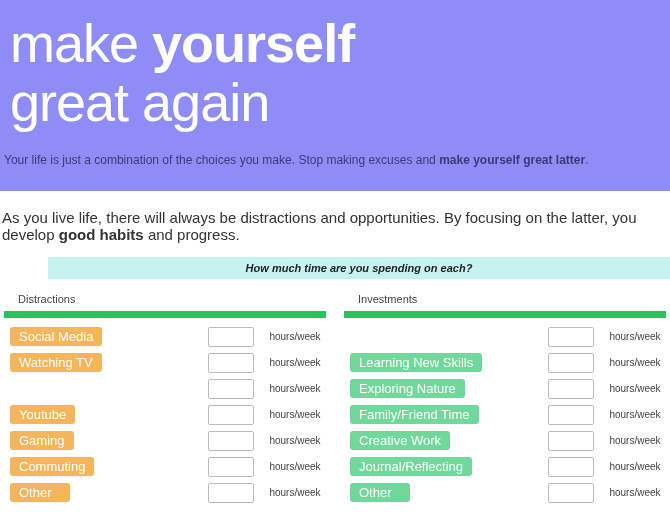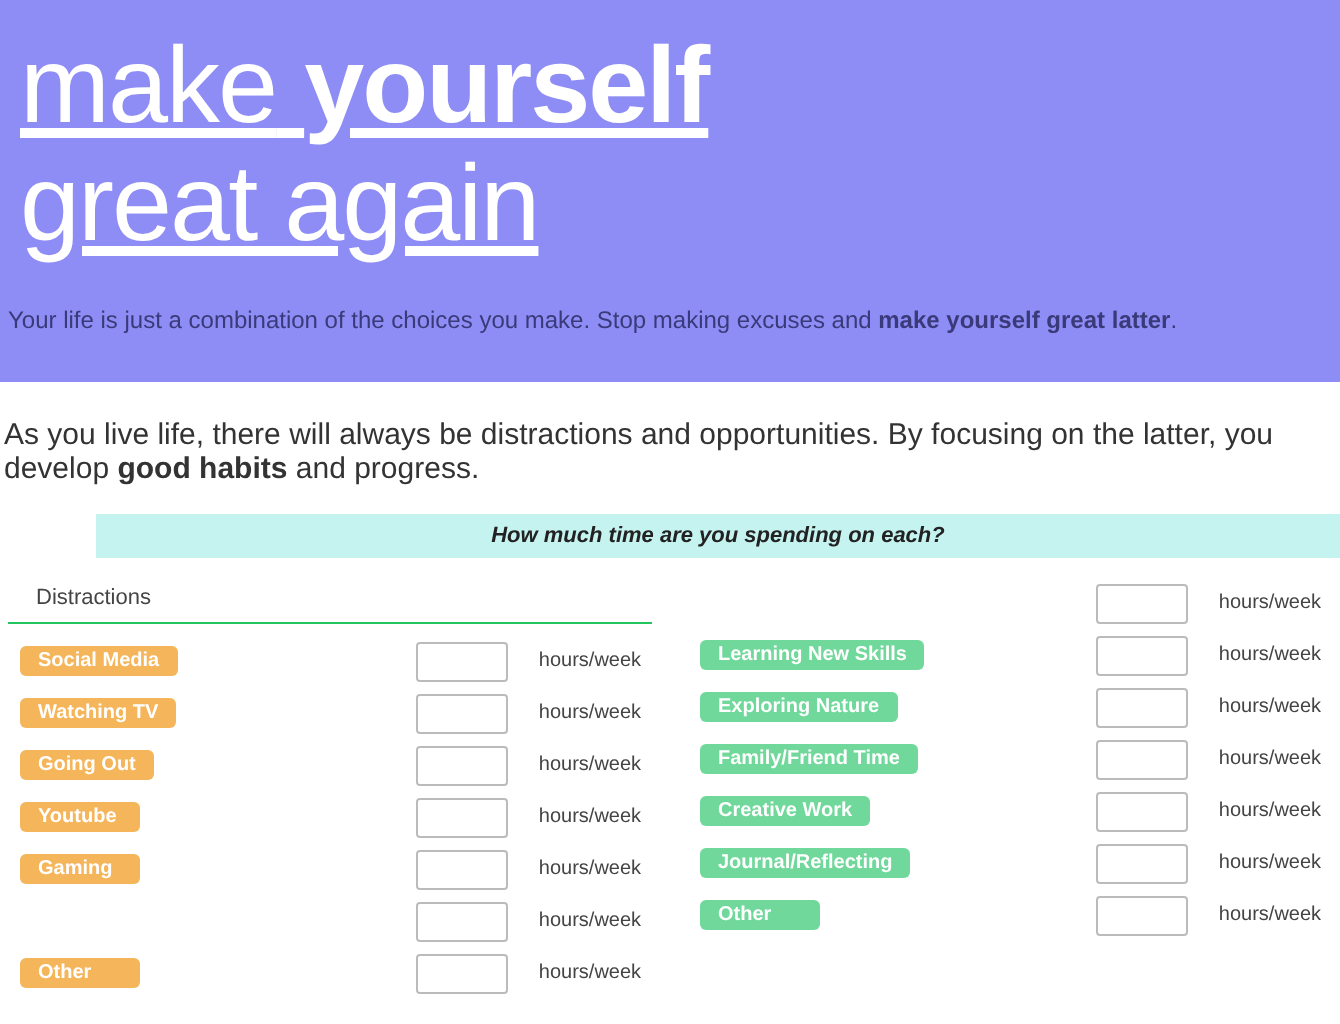--- a/index.html
+++ b/index.html
@@ -1,30 +1,30 @@
 <!DOCTYPE html>
 <html><head>
 <meta charset="utf-8">
 <style>
 * { margin: 0; padding: 0; box-sizing: border-box; }
 body { font-family: 'Helvetica Neue', Arial, sans-serif; font-size: 12px; color: #333; width: 670px; }
 .hero { background: #8e8df5; padding: 14px 10px 8px 10px; }
-.hero h1 { font-size: 54px; font-weight: 300; color: #fff; line-height: 1.1; letter-spacing: -1px; text-decoration: underline; }
+.hero h1 { font-size: 54px; font-weight: 300; color: #fff; line-height: 1.1; letter-spacing: -1px; }
 .hero h1 .thin { font-weight: 200; }
 .hero h1 .bold { font-weight: 700; }
 .tagline { background: #8e8df5; color: #3a3a7a; padding: 12px 4px 24px 4px; font-size: 12px; }
 .tagline .emph { font-weight: 700; }
 .intro { padding: 18px 2px 14px 2px; font-size: 15px; color: #333; }
 .intro .emph { font-weight: 700; }
 .question { background: #c5f3f0; text-align: center; font-style: italic; font-weight: 600; font-size: 11px; padding: 5px 0; color: #222; margin-left: 48px; }
 .columns { display: flex; gap: 18px; padding: 10px 4px 0 4px; }
 .col { flex: 1; }
-.col-header { font-size: 11px; color: #444; padding: 4px 0 6px 14px; border-bottom: 1px solid #22c55e; margin-bottom: 6px; }
+.col-header { font-size: 11px; color: #444; padding: 4px 0 6px 14px; border-bottom: 7px solid #22c55e; margin-bottom: 6px; }
 .row { display: flex; align-items: center; gap: 6px; padding: 3px 0; }
-.tag { flex: 0 0 auto; display: inline-block; color: #fff; font-size: 10px; font-weight: 700; padding: 2px 9px; border-radius: 3px; margin-left: 6px; min-width: 60px; }
+.tag { flex: 0 0 auto; display: inline-block; color: #fff; font-size: 13px; font-weight: 400; padding: 2px 9px; border-radius: 3px; margin-left: 6px; min-width: 60px; }
 .tag-orange { background: #f5b55a; }
 .tag-green { background: #6fd89a; }
 .spacer { flex: 1; }
 .row input { width: 46px; height: 20px; border: 1px solid #bbb; border-radius: 2px; text-align: center; font-size: 11px; }
 .unit { font-size: 10px; color: #444; width: 66px; text-align: center; padding-left: 4px; }
 </style>
 </head>
 <body>
 
 <div class="hero">
@@ -56,51 +56,52 @@
       <input type="text" style="">
       <span class="unit">hours/week</span>
     </div>
     <div class="row">
       <span class="tag tag-orange">Watching TV</span>
       <span class="spacer"></span>
       <input type="text" style="">
       <span class="unit">hours/week</span>
     </div>
     <div class="row">
-      <span class="tag tag-orange">Going Out</span>
       <span class="spacer"></span>
       <input type="text" style="">
       <span class="unit">hours/week</span>
     </div>
     <div class="row">
       <span class="tag tag-orange">Youtube</span>
       <span class="spacer"></span>
       <input type="text" style="">
       <span class="unit">hours/week</span>
     </div>
     <div class="row">
       <span class="tag tag-orange">Gaming</span>
       <span class="spacer"></span>
       <input type="text" style="">
       <span class="unit">hours/week</span>
     </div>
     <div class="row">
+      <span class="tag tag-orange">Commuting</span>
       <span class="spacer"></span>
       <input type="text" style="">
       <span class="unit">hours/week</span>
     </div>
     <div class="row">
       <span class="tag tag-orange">Other</span>
       <span class="spacer"></span>
       <input type="text" style="">
       <span class="unit">hours/week</span>
     </div>
   </div>
 
   <div class="col">
+    <div class="col-header">Investments</div>
 
     <div class="row">
       <span class="spacer"></span>
       <input type="text" style="">
       <span class="unit">hours/week</span>
     </div>
     <div class="row">
       <span class="tag tag-green">Learning New Skills</span>
       <span class="spacer"></span>
       <input type="text" style="">

